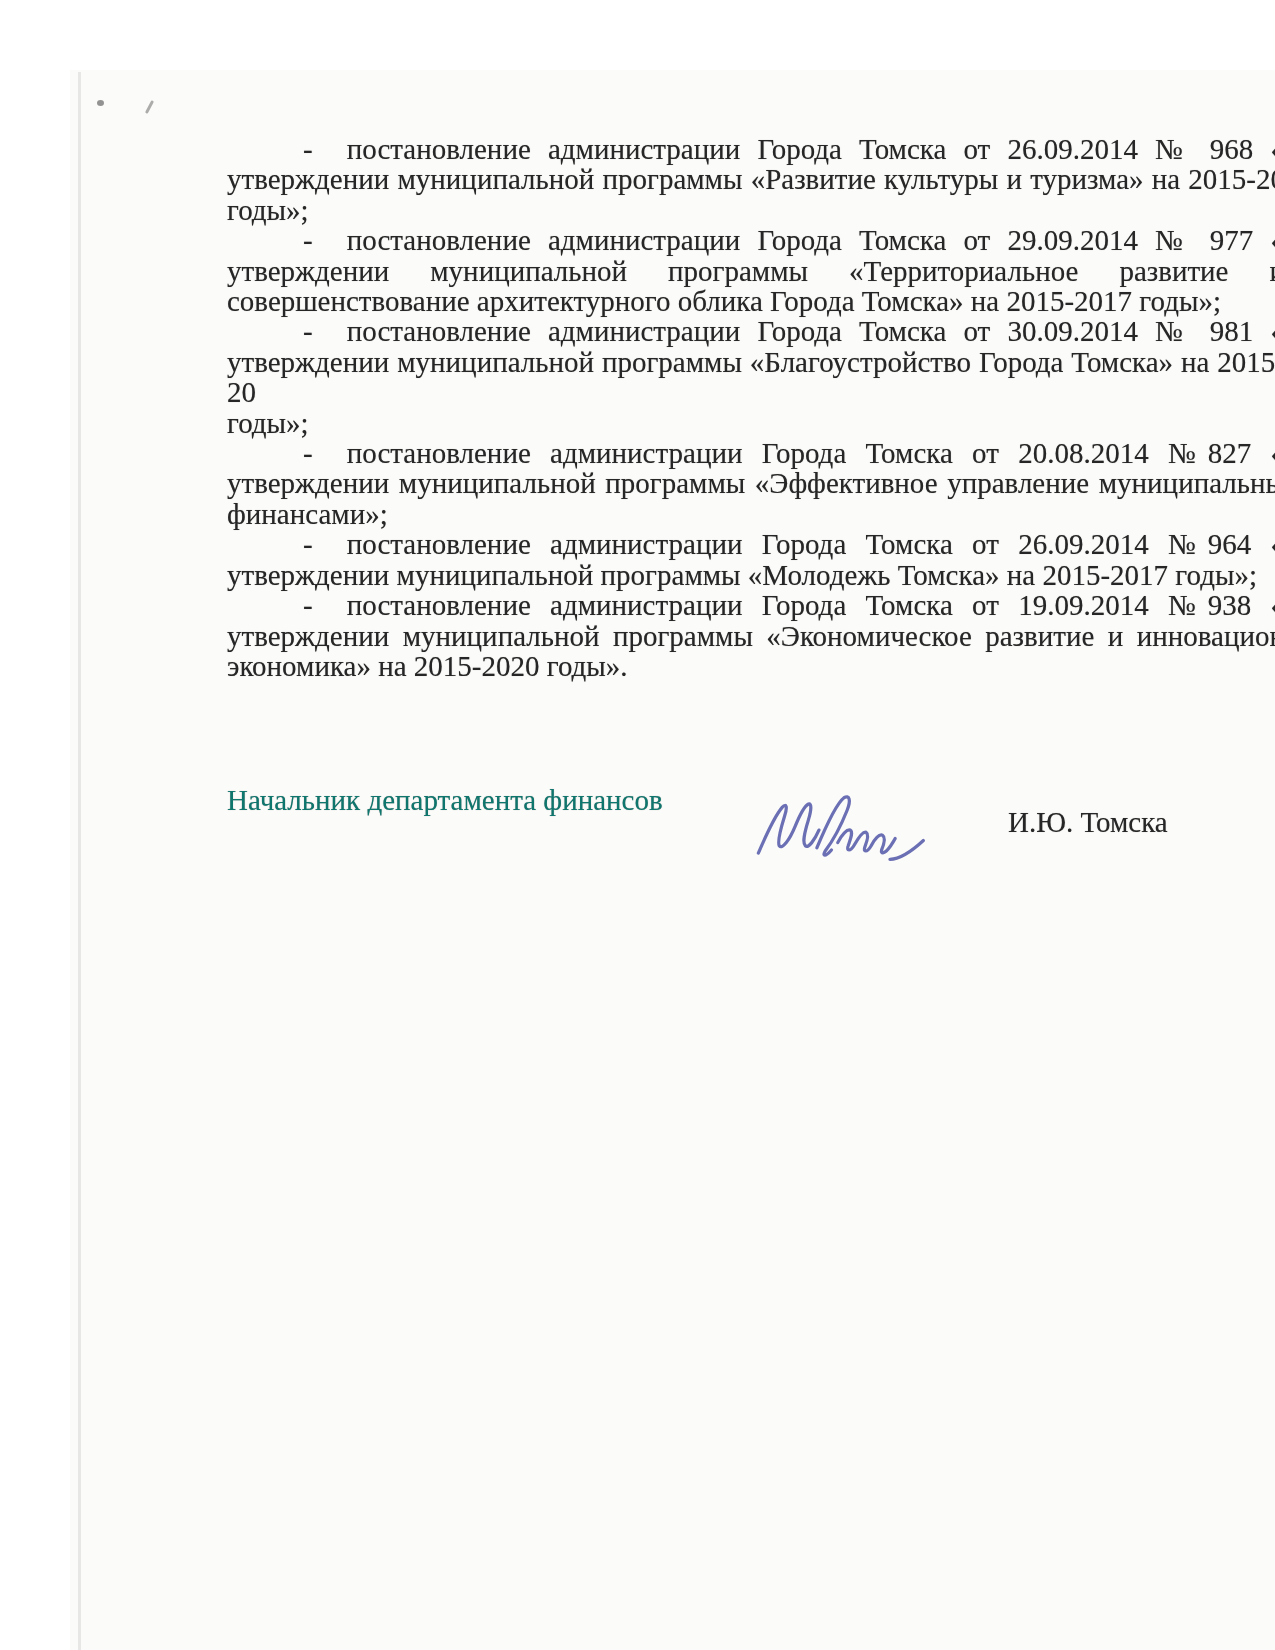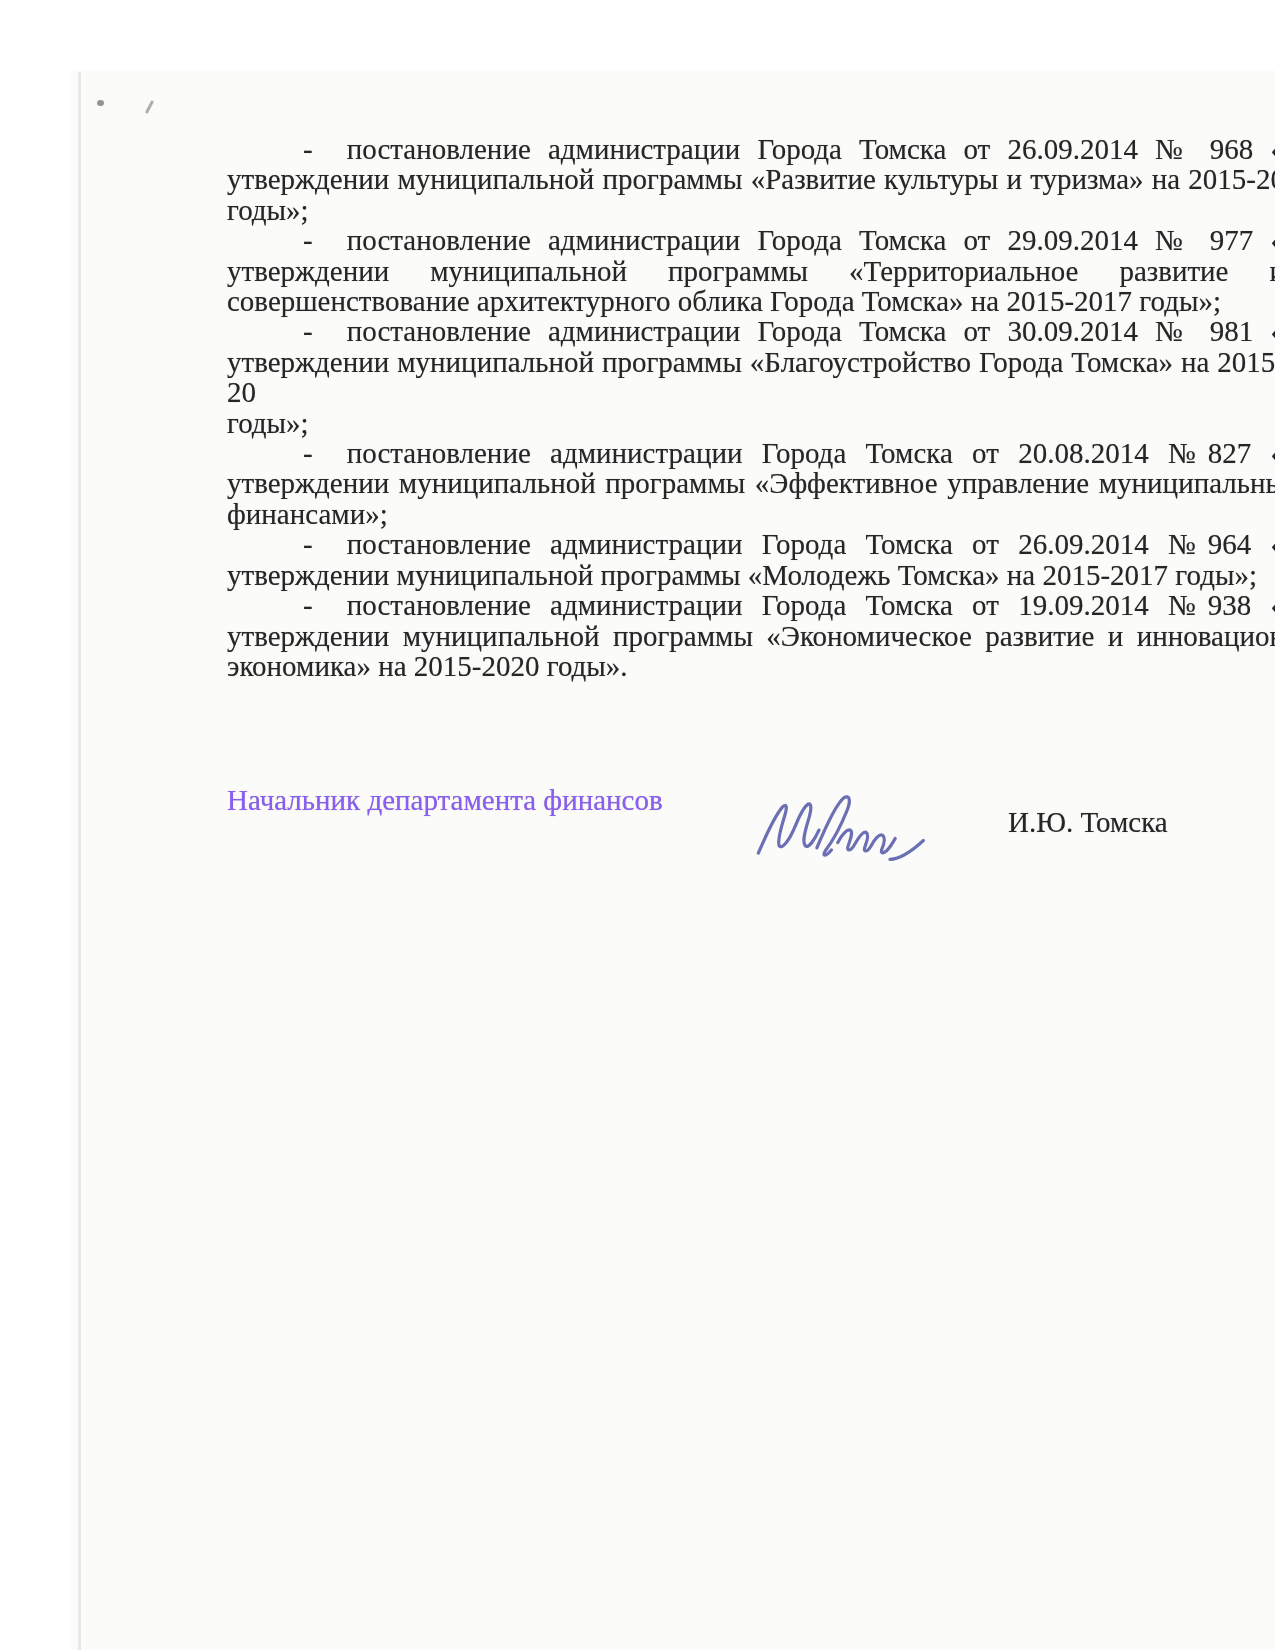--- a/index.html
+++ b/index.html
@@ -31,21 +31,21 @@
     position:absolute;left:227px;top:134px;width:1058px;
     font-size:29px;line-height:30.4px;color:#262626;
     text-shadow:0 0 .8px rgba(34,34,34,.45);
   }
   .line{text-align:justify;}
   .line.jl{text-align-last:justify;}
   .line.indent{text-indent:76px;}
   .bullet{margin-right:34px;}
   .sig-position{
     position:absolute;left:227px;top:784px;
-    font-size:29px;line-height:32px;color:#8b5cf6;
+    font-size:29px;line-height:32px;color:#0f766e;
     text-shadow:0 0 .8px rgba(34,34,34,.45);
   }
   .sig-name{
     position:absolute;left:1008px;top:806px;
     font-size:29px;color:#262626;
     text-shadow:0 0 .8px rgba(34,34,34,.45);
   }
   .signature-svg{
     position:absolute;left:750px;top:790px;width:188px;height:76px;
   }

